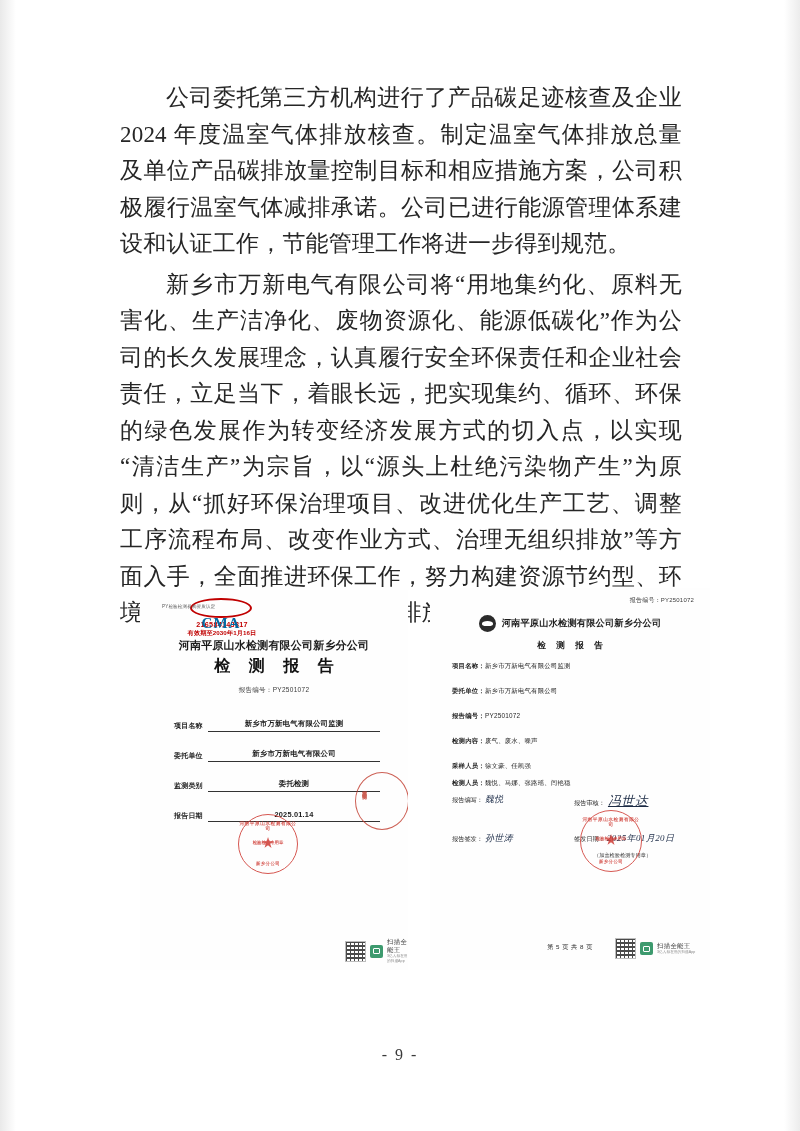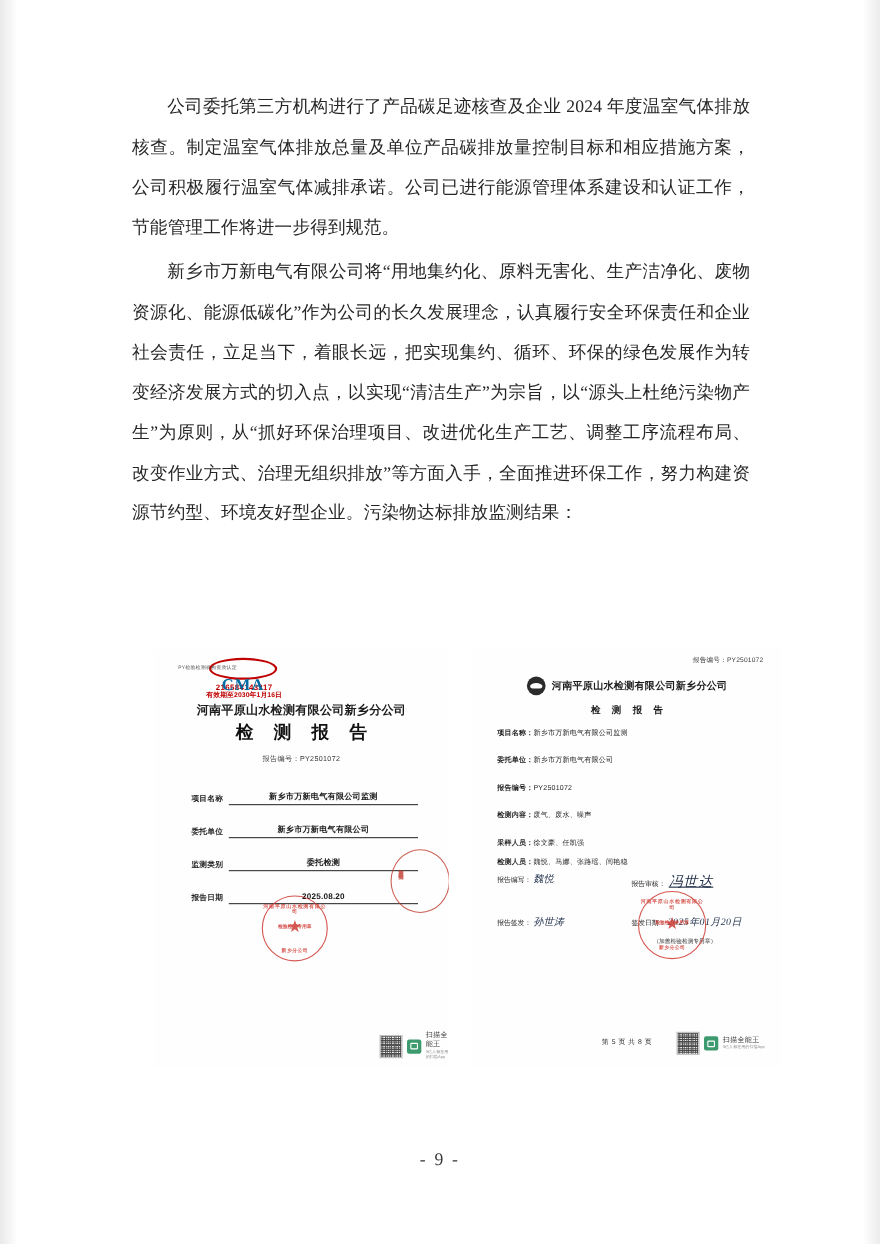--- a/index.html
+++ b/index.html
@@ -39,21 +39,21 @@
 
   .content {
     position: absolute;
     left: 120px;
     top: 80px;
     width: 562px;
   }
 
   .body-para {
     font-family: "Liberation Serif", "DejaVu Serif", serif;
-    font-size: 16px;
+    font-size: 23px;
     line-height: 36.5px;
     color: #262626;
     text-align: justify;
     text-justify: inter-ideograph;
     text-indent: 2em;
     margin: 0 0 4px 0;
     letter-spacing: 0.2px;
   }
 
   .section-heading {
@@ -544,21 +544,21 @@
         <div class="field-row">
           <span class="field-label">委托单位</span>
           <span class="field-value">新乡市万新电气有限公司</span>
         </div>
         <div class="field-row">
           <span class="field-label">监测类别</span>
           <span class="field-value">委托检测</span>
         </div>
         <div class="field-row">
           <span class="field-label">报告日期</span>
-          <span class="field-value">2025.08.20</span>
+          <span class="field-value">2025.01.14</span>
         </div>
       </div>
 
       <div class="seal seal-main">
         <div class="seal-arc-top">河南平原山水检测有限公司</div>
         <div class="seal-star">★</div>
         <div class="seal-mid">检验检测专用章</div>
         <div class="seal-arc-bottom">新乡分公司</div>
       </div>
 

